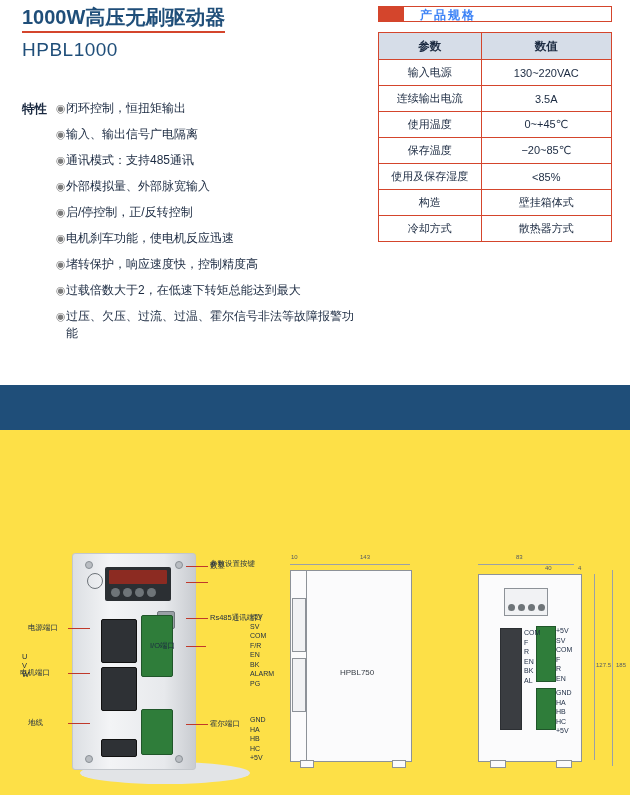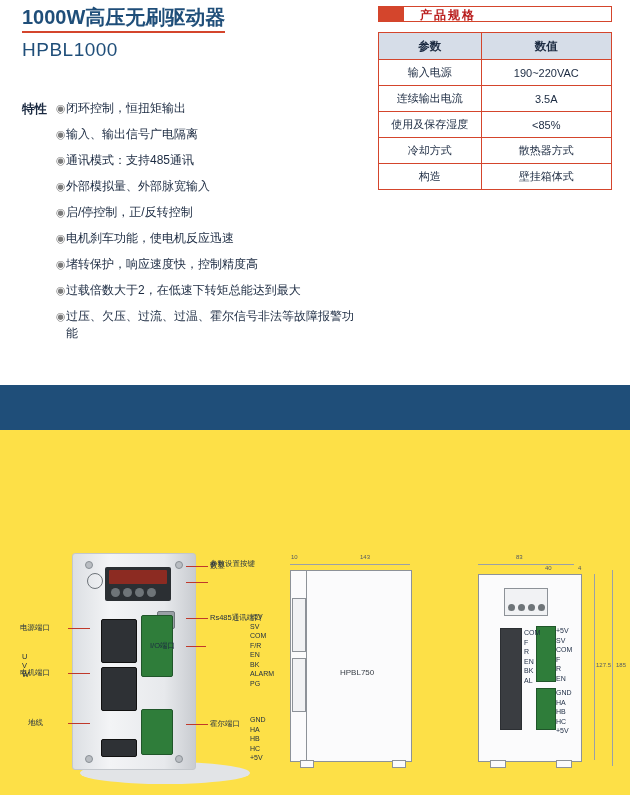--- a/index.html
+++ b/index.html
@@ -95,21 +95,21 @@
     flex:0 0 26px;
   }
   .spec-head-box{
     flex:1;
     border:1px solid #d4452c;
     border-left:none;
     height:16px;
     line-height:16px;
     font-size:12px;
     font-weight:bold;
-    color:#b91c1c;
+    color:#3b82f6;
     padding-left:16px;
     letter-spacing:2px;
     box-sizing:border-box;
   }
   table.spec{
     border-collapse:collapse;
     width:100%;
     font-size:11px;
     color:#1b2a41;
   }
@@ -339,37 +339,45 @@
       <div class="spec-head-box">产品规格</div>
     </div>
     <table class="spec">
       <tbody>
           <tr>
         <th>参数</th>
         <th>数值</th>
       </tr>
       <tr>
         <td>输入电源</td>
-        <td>190~220VAC</td>
+        <td>130~220VAC</td>
       </tr>
       <tr>
         <td>连续输出电流</td>
         <td>3.5A</td>
       </tr>
       <tr>
+        <td>使用温度</td>
+        <td>0~+45℃</td>
+      </tr>
+      <tr>
+        <td>保存温度</td>
+        <td>−20~85℃</td>
+      </tr>
+      <tr>
         <td>使用及保存湿度</td>
         <td>&lt;85%</td>
       </tr>
       <tr>
+        <td>构造</td>
+        <td>壁挂箱体式</td>
+      </tr>
+      <tr>
         <td>冷却方式</td>
         <td>散热器方式</td>
-      </tr>
-      <tr>
-        <td>构造</td>
-        <td>壁挂箱体式</td>
       </tr>
     </tbody>
       </table>
   </div>
 </div>
 
 <div class="blue-band"></div>
 
 <div class="bottom">
   <div class="shadow-ellipse" style="left:80px;top:332px;"></div>
@@ -402,21 +410,21 @@
   <div class="leader" style="left:186px;top:136px;width:22px;"></div>
   <div class="lbl" style="left:210px;top:131px;">数显</div>
 
   <div class="leader" style="left:186px;top:152px;width:22px;"></div>
   <div class="lbl" style="left:210px;top:129px;">参数设置按键</div>
 
   <div class="leader" style="left:186px;top:188px;width:22px;"></div>
   <div class="lbl" style="left:210px;top:183px;">Rs485通讯端口</div>
 
   <div class="leader" style="left:68px;top:198px;width:22px;"></div>
-  <div class="lbl" style="left:20px;top:193px;">电源端口</div>
+  <div class="lbl" style="left:28px;top:193px;">电源端口</div>
 
   <div class="leader" style="left:68px;top:243px;width:22px;"></div>
   <div class="lbl" style="left:20px;top:238px;">电机端口</div>
 
   <div class="lbl" style="left:22px;top:222px;">U</div>
   <div class="lbl" style="left:22px;top:231px;">V</div>
   <div class="lbl" style="left:22px;top:240px;">W</div>
 
   <div class="leader" style="left:68px;top:293px;width:22px;"></div>
   <div class="lbl" style="left:28px;top:288px;">地线</div>

